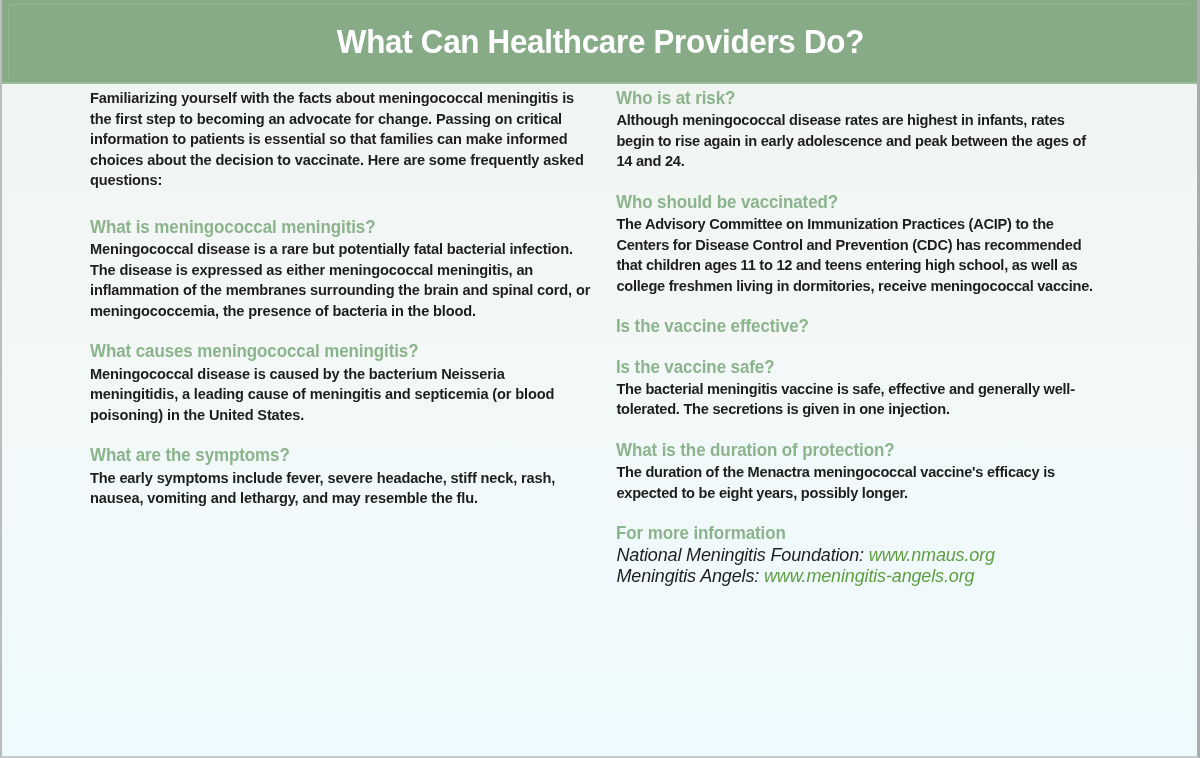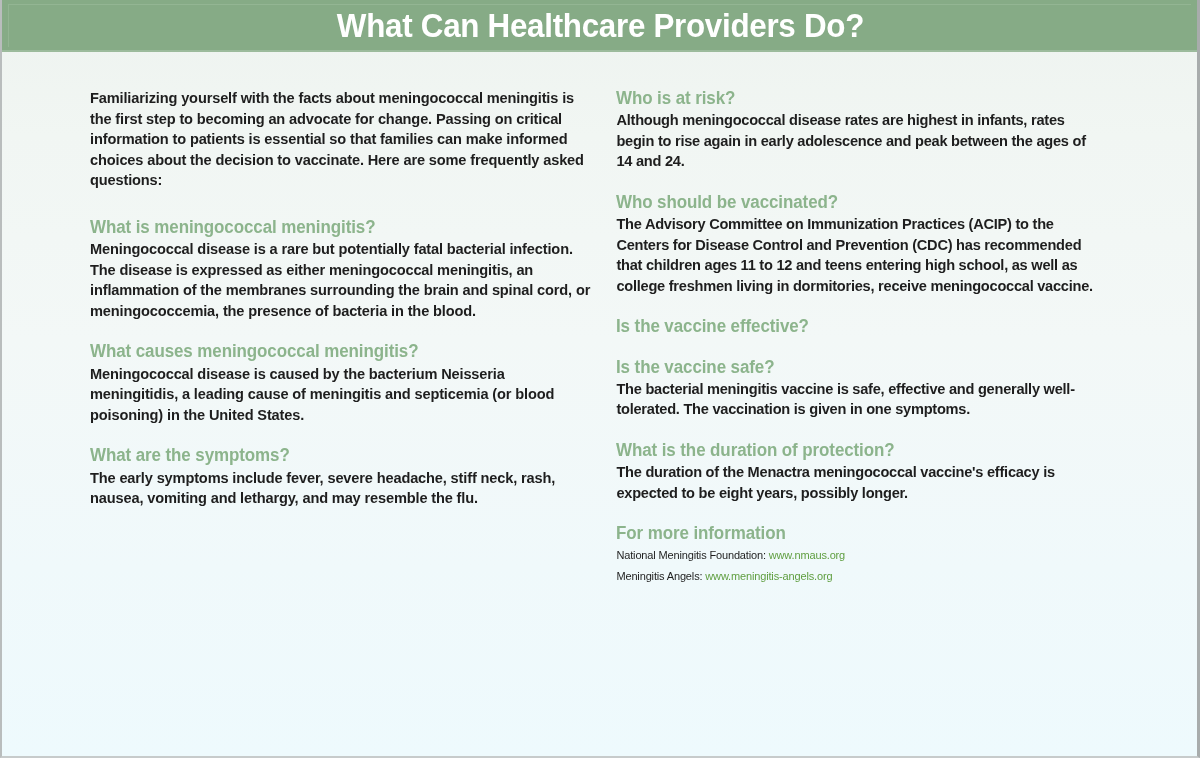--- a/index.html
+++ b/index.html
@@ -30,21 +30,21 @@
                 #eefafd 100%);
     overflow: hidden;
   }
 
   
   .header-bar {
     position: absolute;
     top: 0;
     left: 0;
     right: 0;
-    height: 52px;
+    height: 84px;
     background: #86ab86;
     border-bottom: 2px solid #9cbb9c;
     box-sizing: border-box;
   }
   .header-inner {
     position: absolute;
     top: 4px;
     left: 6px;
     right: 6px;
     bottom: 3px;
@@ -122,23 +122,24 @@
   .col-right .body-text {
     letter-spacing: -0.25px;
   }
 
   .intro {
     margin-bottom: 26px;
   }
 
   .info-line {
     color: #1e1e1e;
-    font-size: 11px;
+    font-size: 18px;
     line-height: 20.6px;
     letter-spacing: -0.15px;
+    font-style: italic;
   }
   .link {
     color: #5f9e40;
     text-decoration: none;
   }
 </style>
 </head>
 <body>
 
 <div class="page">
@@ -184,21 +185,21 @@
         <h2 class="q-heading">Who should be vaccinated?</h2>
         <p class="body-text">The Advisory Committee on Immunization Practices (ACIP) to the Centers for Disease Control and Prevention (CDC) has recommended that children ages 11 to 12 and teens entering high school, as well as college freshmen living in dormitories, receive meningococcal vaccine.</p>
       </div>
 
       <div class="section">
         <h2 class="q-heading">Is the vaccine effective?</h2>
       </div>
 
       <div class="section">
         <h2 class="q-heading">Is the vaccine safe?</h2>
-        <p class="body-text">The bacterial meningitis vaccine is safe, effective and generally well-tolerated. The vaccination is given in one symptoms.</p>
+        <p class="body-text">The bacterial meningitis vaccine is safe, effective and generally well-tolerated. The secretions is given in one injection.</p>
       </div>
 
       <div class="section">
         <h2 class="q-heading">What is the duration of protection?</h2>
         <p class="body-text">The duration of the Menactra meningococcal vaccine's efficacy is expected to be eight years, possibly longer.</p>
       </div>
 
       <div class="section">
         <h2 class="q-heading">For more information</h2>
         <div class="info-line">

